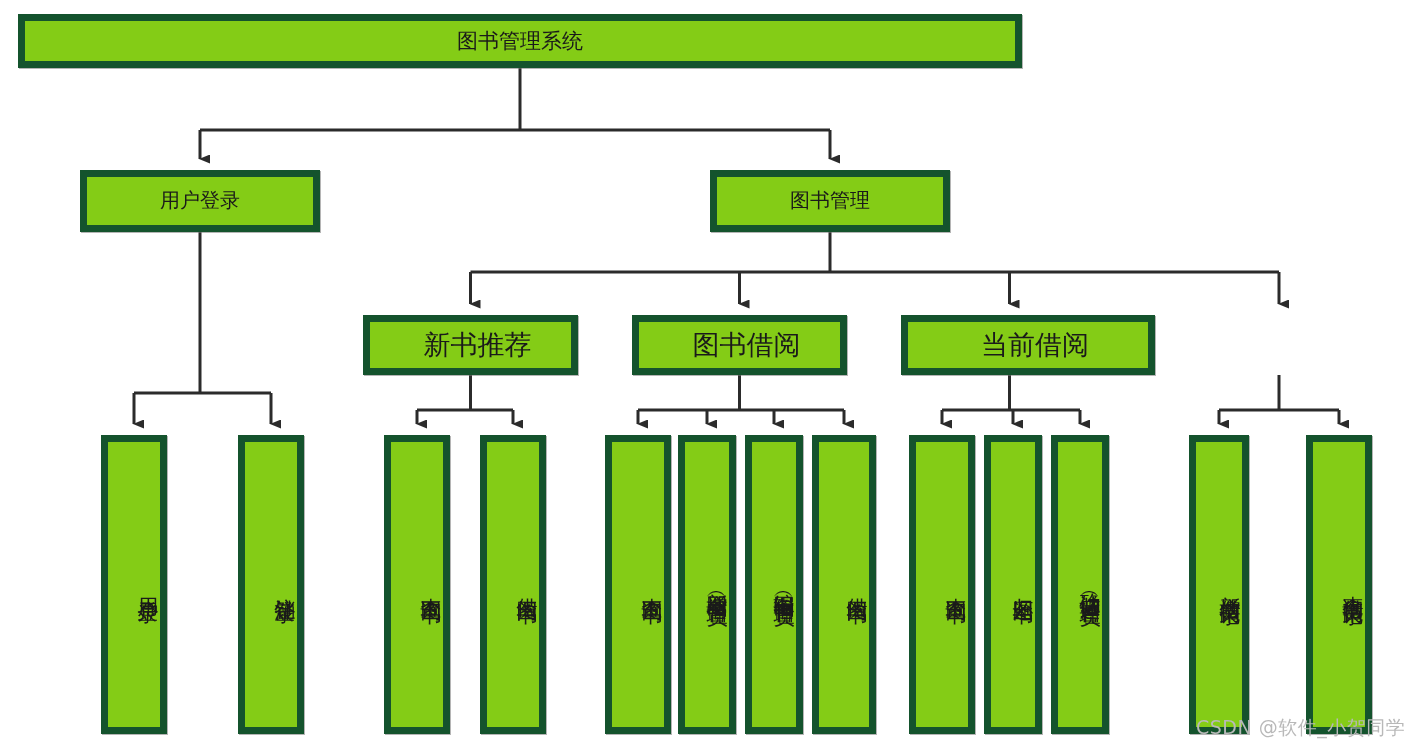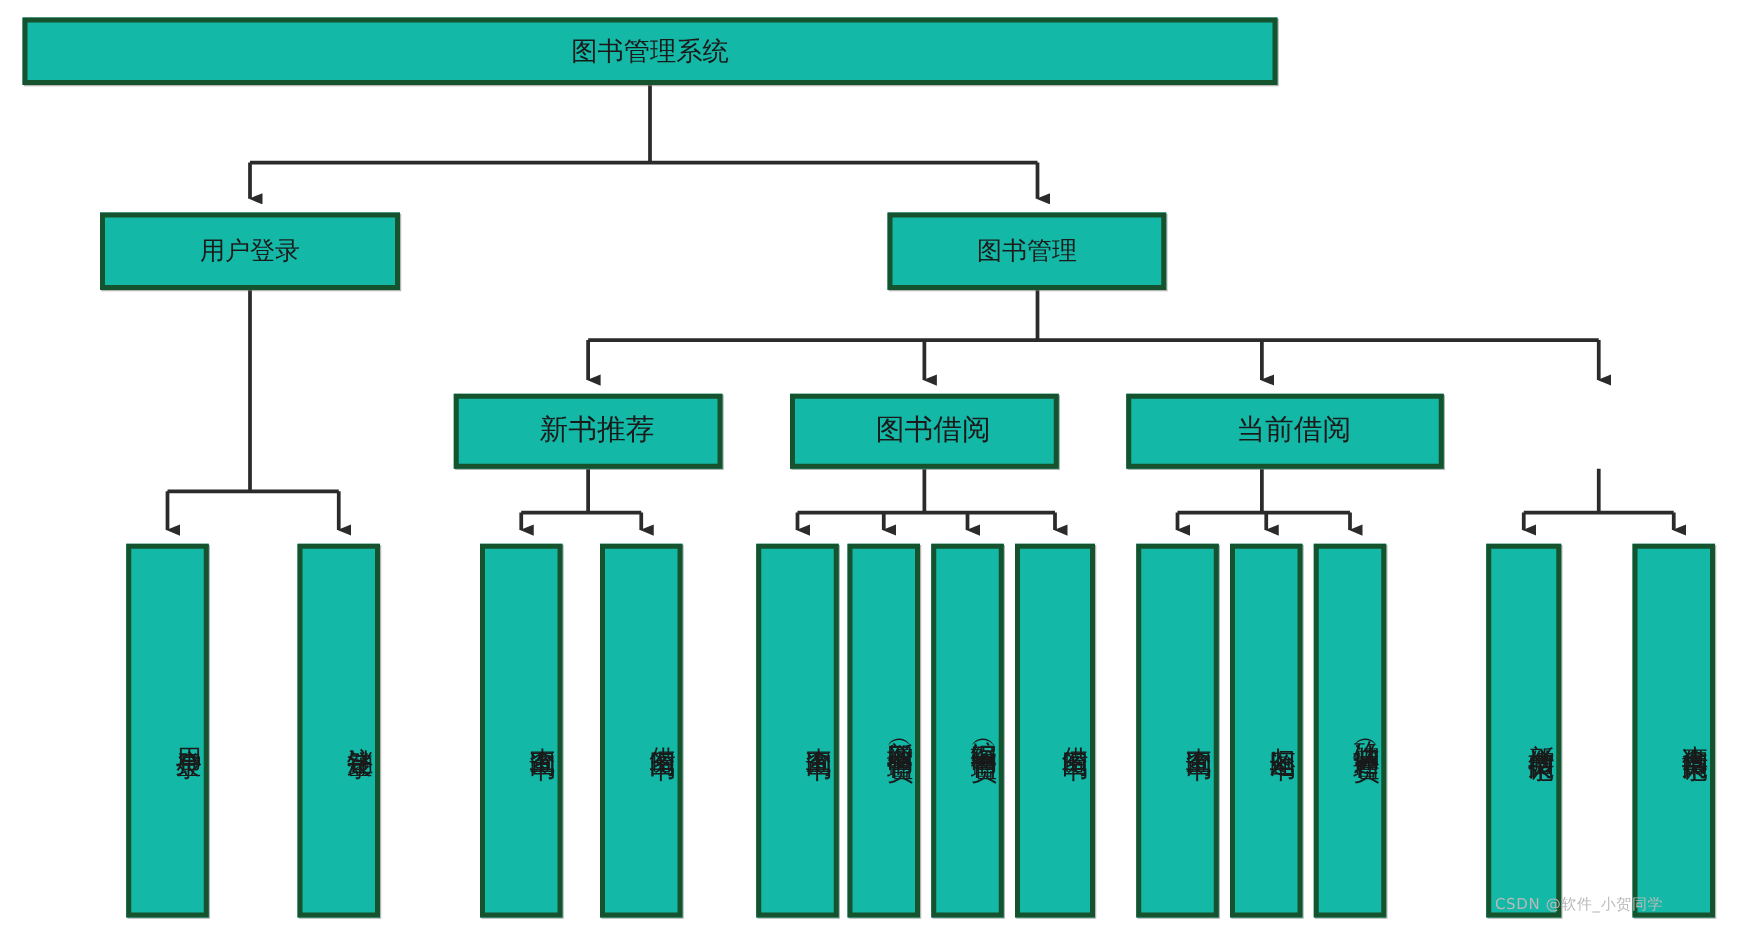--- a/index.html
+++ b/index.html
@@ -22,33 +22,33 @@
     position: absolute;
     left: 0;
     top: 0;
     width: 1405px;
     height: 747px;
     pointer-events: none;
   }
   .node {
     position: absolute;
     box-sizing: border-box;
-    background: #14b8a6;
-    border: 4px solid #14532d;
+    background: #84cc16;
+    border: 7px solid #14532d;
     box-shadow: 1px 1px 0 0 rgba(120,120,120,0.55);
     display: flex;
     align-items: center;
     justify-content: center;
     color: #1a1a1a;
     line-height: 1.18;
     text-align: center;
   }
   .node.level0 { font-size: 21px; }
   .node.level1 { font-size: 20px; }
-  .node.level2 { font-size: 23px; padding-left: 14px; }
+  .node.level2 { font-size: 27px; padding-left: 14px; }
   .node.leaf {
     font-size: 21px;
     writing-mode: vertical-rl;
     text-orientation: upright;
     letter-spacing: 2px;
     padding: 6px 0;
     align-items: flex-start;
     justify-content: center;
   }
   .node.leaf .vtext {
@@ -56,21 +56,21 @@
     text-orientation: upright;
     white-space: nowrap;
     display: block;
   }
   .node.leaf.topalign {
     align-items: flex-start;
   }
   .watermark {
     position: absolute;
     color: #b9b9b9;
-    font-size: 12px;
+    font-size: 19px;
     letter-spacing: 0.5px;
     white-space: nowrap;
     user-select: none;
   }
 </style>
 </head>
 <body>
 
 <div id="canvas">
 
@@ -117,21 +117,21 @@
       </g>
   </svg>
 
   <div class="node level0" id="box-root" style="left: 18px; top: 14px; width: 1004px; height: 54px;">
     <span>图书管理系统</span>
   </div>
 
   <div class="node level1" id="box-l1-0" style="left: 80px; top: 170px; width: 240px; height: 62px;">
     <span>用户登录</span>
   </div>
-  <div class="node level1" id="box-l1-1" style="left: 710px; top: 170px; width: 223px; height: 62px;">
+  <div class="node level1" id="box-l1-1" style="left: 710px; top: 170px; width: 240px; height: 62px;">
     <span>图书管理</span>
   </div>
 
   <div class="node level2" id="box-l2-0" style="left: 363px; top: 315px; width: 215px; height: 60px;">
     <span>新书推荐</span>
   </div>
   <div class="node level2" id="box-l2-1" style="left: 632px; top: 315px; width: 215px; height: 60px;">
     <span>图书借阅</span>
   </div>
   <div class="node level2" id="box-l2-2" style="left: 901px; top: 315px; width: 254px; height: 60px;">

